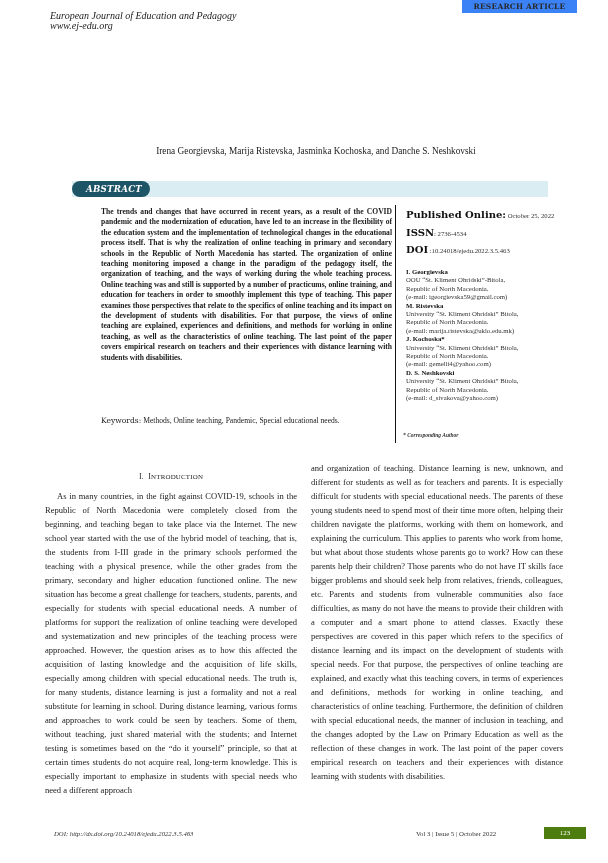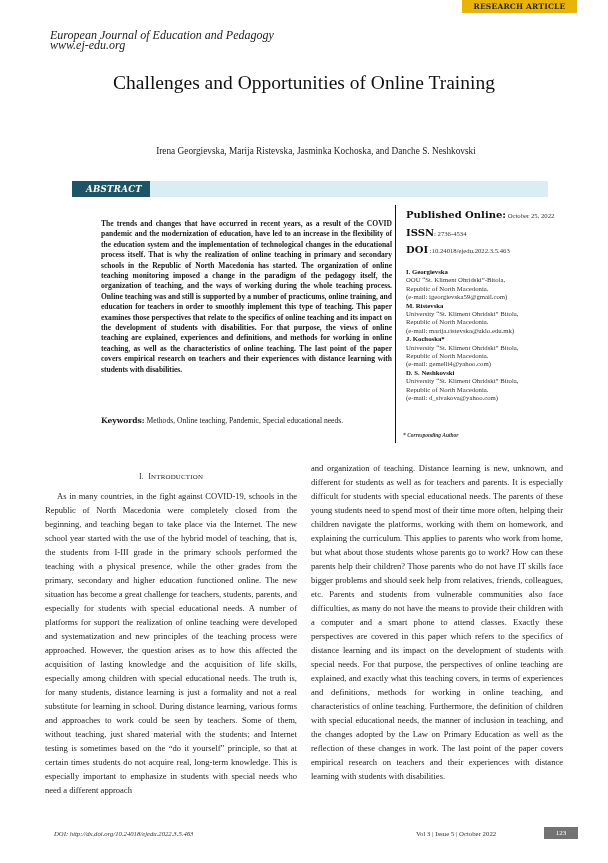--- a/index.html
+++ b/index.html
@@ -1,45 +1,45 @@
 <!DOCTYPE html>
 <html><head>
 <meta charset="utf-8">
 <style>
   * { box-sizing: border-box; margin: 0; padding: 0; }
   html, body { width: 608px; height: 863px; background: #ffffff; overflow: hidden; }
   body { position: relative; font-family: "Liberation Serif", serif; color: #1a1a1a; }
 
   .badge {
     position: absolute; left: 462px; top: 0; width: 115px; height: 13px;
-    background: #eab308; color: #2a2a2a; font-size: 7.5px; font-weight: bold;
+    background: #3b82f6; color: #2a2a2a; font-size: 7.5px; font-weight: bold;
     text-align: center; line-height: 13px; letter-spacing: 0.2px;
     font-family: "DejaVu Serif", serif;
   }
-  .journal { position: absolute; left: 50px; top: 30px; font-style: italic; font-size: 12px; line-height: 10px; color: #222; }
+  .journal { position: absolute; left: 50px; top: 11px; font-style: italic; font-size: 10px; line-height: 10px; color: #222; }
 
   .title {
     position: absolute; left: 60px; width: 488px; top: 71px; text-align: center;
     font-size: 19.5px; line-height: 23px; color: #111;
   }
   .authors { position: absolute; left: 72px; width: 488px; top: 146px; text-align: center; font-size: 9.3px; color: #222; }
 
   .abstract-bar { position: absolute; left: 72px; top: 181px; width: 476px; height: 16px; background: #daedf3; }
   .abstract-tag {
     position: absolute; left: 72px; top: 181px; width: 78px; height: 16px; background: #1e5566;
     color: #ffffff; font-style: italic; font-weight: bold; font-size: 8.6px; line-height: 16px;
-    padding-left: 14px; font-family: "DejaVu Serif", serif; letter-spacing: 0.3px;
+    padding-left: 14px; font-family: "DejaVu Serif", serif; letter-spacing: 0.3px; border-radius: 8px;
   }
 
   .abstract-body {
     position: absolute; left: 101px; top: 207px; width: 291px;
-    font-weight: bold; font-size: 7.55px; line-height: 10.4px; text-align: justify; color: #1a1a1a; margin-top: 12px;
+    font-weight: bold; font-size: 7.55px; line-height: 10.4px; text-align: justify; color: #1a1a1a;
   }
   .keywords { position: absolute; left: 101px; top: 416px; width: 291px; font-size: 7.6px; line-height: 10.4px; text-align: justify; }
-  .keywords .kw-label { font-weight: bold; font-family: "DejaVu Serif", serif; font-size: 7.6px; }
+  .keywords .kw-label { font-weight: normal; font-family: "DejaVu Serif", serif; font-size: 7.6px; }
 
   .vline { position: absolute; left: 395px; top: 205px; width: 1px; height: 238px; background: #111; }
 
   .meta { position: absolute; left: 406px; top: 211px; width: 170px; font-size: 6.7px; color: #333; }
   .meta .row { margin-bottom: 8.6px; line-height: 8px; }
   .meta .lbl { font-weight: bold; font-family: "DejaVu Serif", serif; color: #111; font-size: 10px; }
   .meta .doi-val { font-style: normal; }
 
   .affils { position: absolute; left: 406px; top: 268px; width: 170px; font-size: 6.75px; line-height: 8.4px; color: #333; }
   .affils .name { font-weight: bold; color: #111; }
@@ -48,35 +48,34 @@
   .col { position: absolute; font-size: 8.55px; line-height: 14px; text-align: justify; color: #1a1a1a; }
   .col-left { left: 45px; top: 470px; width: 252px; }
   .col-right { left: 311px; top: 461px; width: 252px; }
   .sec-head { text-align: center; font-size: 7.9px; margin-bottom: 5px; letter-spacing: 0.2px; }
   .sec-head .sc { font-size: 6.9px; }
   .indent { text-indent: 12px; }
 
   .footer-doi { position: absolute; left: 54px; top: 830px; font-size: 6.7px; font-style: italic; color: #333; }
   .footer-vol { position: absolute; left: 416px; top: 830px; font-size: 6.8px; color: #333; }
   .page-num {
-    position: absolute; left: 544px; top: 827px; width: 34px; height: 12px; background: #737373;
+    position: absolute; left: 544px; top: 827px; width: 42px; height: 12px; background: #4d7c0f;
     color: #ffffff; font-size: 7px; text-align: center; line-height: 12px;
   }
 </style>
 </head>
 <body>
 
 <div class="badge">RESEARCH ARTICLE</div>
 <div class="journal">
   <div>European Journal of Education and Pedagogy</div>
   <div>www.ej-edu.org</div>
 </div>
 
 <div class="title">
-  <div>Challenges and Opportunities of Online Training</div>
 </div>
 <div class="authors">Irena Georgievska, Marija Ristevska, Jasminka Kochoska, and Danche S. Neshkovski</div>
 
 <div class="abstract-bar"></div>
 <div class="abstract-tag">ABSTRACT</div>
 
 <div class="abstract-body">The trends and changes that have occurred in recent years, as a result of the COVID pandemic and the modernization of education, have led to an increase in the flexibility of the education system and the implementation of technological changes in the educational process itself. That is why the realization of online teaching in primary and secondary schools in the Republic of North Macedonia has started. The organization of online teaching monitoring imposed a change in the paradigm of the pedagogy itself, the organization of teaching, and the ways of working during the whole teaching process. Online teaching was and still is supported by a number of practicums, online training, and education for teachers in order to smoothly implement this type of teaching. This paper examines those perspectives that relate to the specifics of online teaching and its impact on the development of students with disabilities. For that purpose, the views of online teaching are explained, experiences and definitions, and methods for working in online teaching, as well as the characteristics of online teaching. The last point of the paper covers empirical research on teachers and their experiences with distance learning with students with disabilities.</div>
 <div class="keywords">
   <span class="kw-label">Keywords:</span>
   <span>Methods, Online teaching, Pandemic, Special educational needs.</span>

